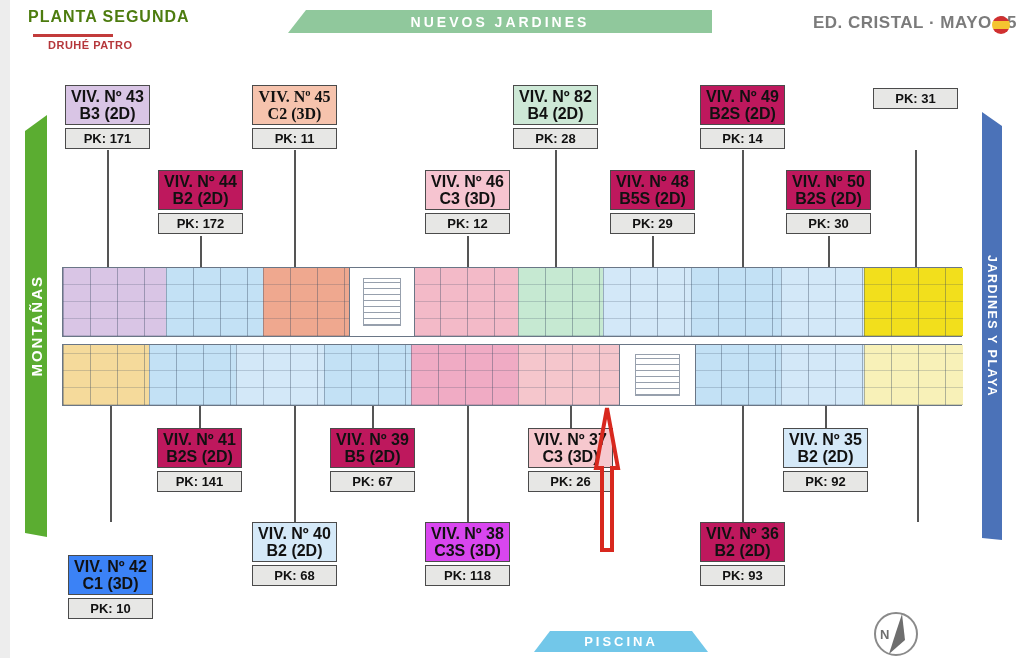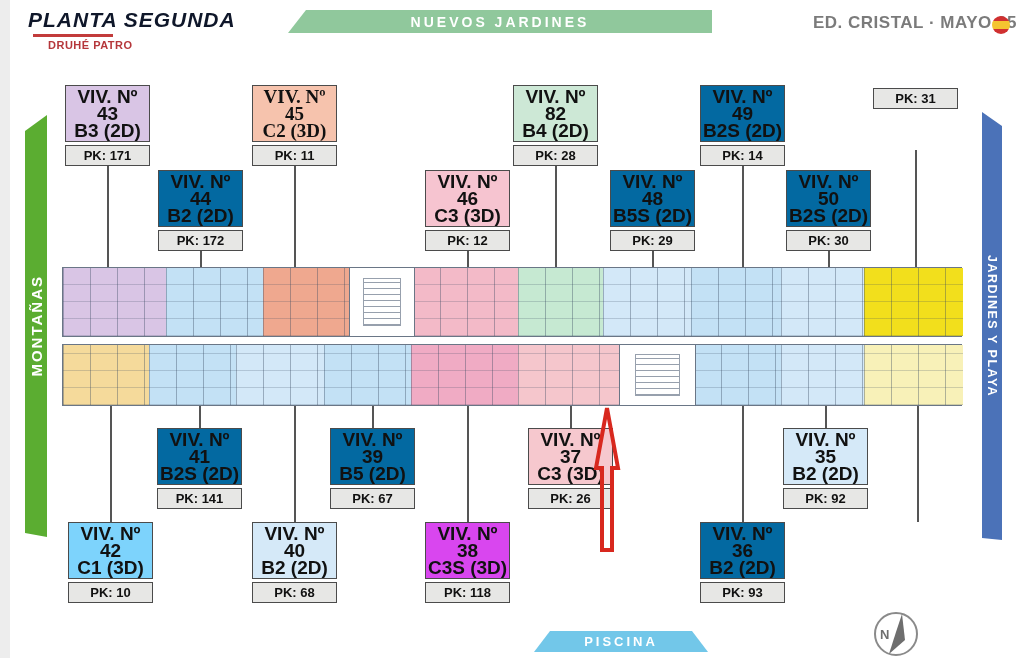--- a/index.html
+++ b/index.html
@@ -1,21 +1,21 @@
 <!DOCTYPE html>
 <html><head>
 <meta charset="utf-8">
 <style>
   html,body{margin:0;padding:0;background:#fff;}
   #stage{position:relative;width:1024px;height:658px;background:#ffffff;overflow:hidden;
          font-family:"Liberation Sans",sans-serif;color:#111;}
   .edge-strip{position:absolute;left:0;top:0;width:10px;height:658px;background:#ededed;}
 
   
-  .title{position:absolute;left:28px;top:8px;font-size:21px;font-weight:bold;color:#0f172a;letter-spacing:1px;font-style:italic;}
+  .title{position:absolute;left:28px;top:8px;font-size:16px;font-weight:bold;color:#4d7c0f;letter-spacing:1px;}
   .title-rule{position:absolute;left:33px;top:34px;width:80px;height:3px;background:#c23b3b;}
   .subtitle{position:absolute;left:48px;top:39px;font-size:11px;font-weight:bold;color:#b5373b;letter-spacing:.5px;}
   .project{position:absolute;left:813px;top:13px;font-size:17px;font-weight:bold;color:#7b7b7b;letter-spacing:.5px;}
   .flag{position:absolute;left:992px;top:16px;width:18px;height:18px;border-radius:50%;
         background:linear-gradient(180deg,#d03030 0 27%,#f4c430 27% 73%,#d03030 73% 100%);}
 
   
   .banner-top{position:absolute;left:288px;top:10px;width:424px;height:23px;background:#90c89c;
       clip-path:polygon(18px 0,100% 0,100% 100%,0 100%);
       display:flex;align-items:center;justify-content:center;
@@ -30,26 +30,26 @@
       display:flex;align-items:center;justify-content:center;}
   .banner-right span{writing-mode:vertical-rl;
       color:#fff;font-weight:bold;font-size:12.5px;letter-spacing:1.5px;}
   .banner-bottom{position:absolute;left:534px;top:631px;width:174px;height:21px;background:#72c7e9;
       clip-path:polygon(16px 0,calc(100% - 16px) 0,100% 100%,0 100%);
       display:flex;align-items:center;justify-content:center;
       color:#fff;font-weight:bold;font-size:13px;letter-spacing:3px;}
 
   
   .unit{position:absolute;width:85px;text-align:center;z-index:4;}
-  .viv{border:1.5px solid #4b4b4b;padding:2px 1px;font-weight:bold;font-size:19px;line-height:17px;}
+  .viv{border:1.5px solid #4b4b4b;padding:2px 1px;font-weight:bold;font-size:16px;line-height:17px;}
   .pk{margin-top:3px;border:1.5px solid #4b4b4b;background:#e7e7e5;font-weight:bold;font-size:13px;line-height:19px;}
   .c-lav{background:#d9c5e5;} .c-salmon{background:#f6c3ad;font-family:Liberation Serif, serif;} .c-mint{background:#cde8d6;}
-  .c-blue{background:#0369a1;text-align:center;} .c-bluel{background:#d5e9f8;} .c-yellow{background:#f4e016;}
+  .c-blue{background:#be185d;text-align:center;} .c-bluel{background:#d5e9f8;} .c-yellow{background:#f4e016;}
   .c-pink{background:#f6c4d0;} .c-pinkl{background:#f6c8ce;text-align:center;} .c-pinkd{background:#d946ef;}
-  .c-tan{background:#7dd3fc;} .c-payel{background:#f9f0ae;}
+  .c-tan{background:#3b82f6;margin-top:33px;} .c-payel{background:#f9f0ae;}
 
   #u43{left:65px;top:85px}  #u45{left:252px;top:85px} #u47{left:513px;top:85px}
   #u49{left:700px;top:85px} #u51{left:873px;top:85px}
   #u44{left:158px;top:170px} #u46{left:425px;top:170px} #u48{left:610px;top:170px} #u50{left:786px;top:170px}
   #u41{left:157px;top:428px} #u39{left:330px;top:428px} #u37{left:528px;top:428px} #u35{left:783px;top:428px}
   #u42{left:68px;top:522px}  #u40{left:252px;top:522px} #u38{left:425px;top:522px}
   #u36{left:700px;top:522px} #u34{left:873px;top:522px}
 
   .leader{position:absolute;width:1.5px;background:#555;z-index:1;}
   #l43{left:107px;top:150px;height:117px} #l45{left:294px;top:150px;height:117px}

